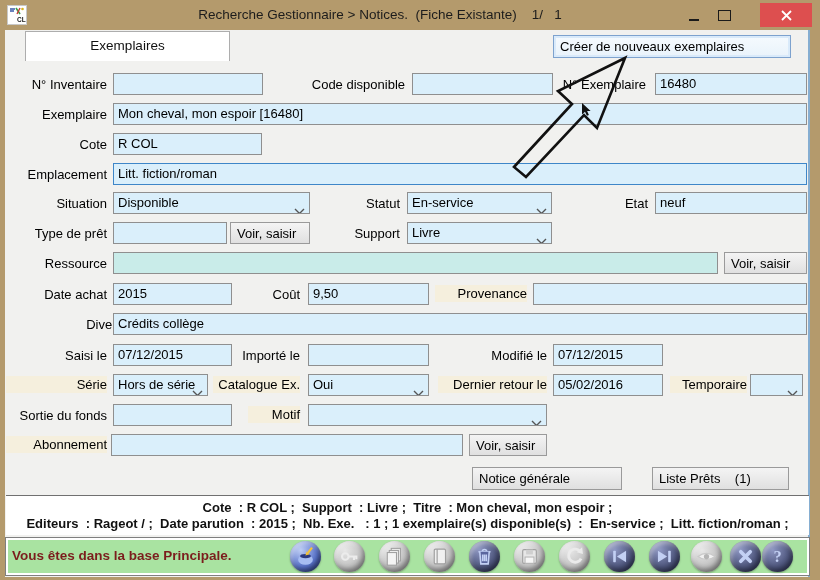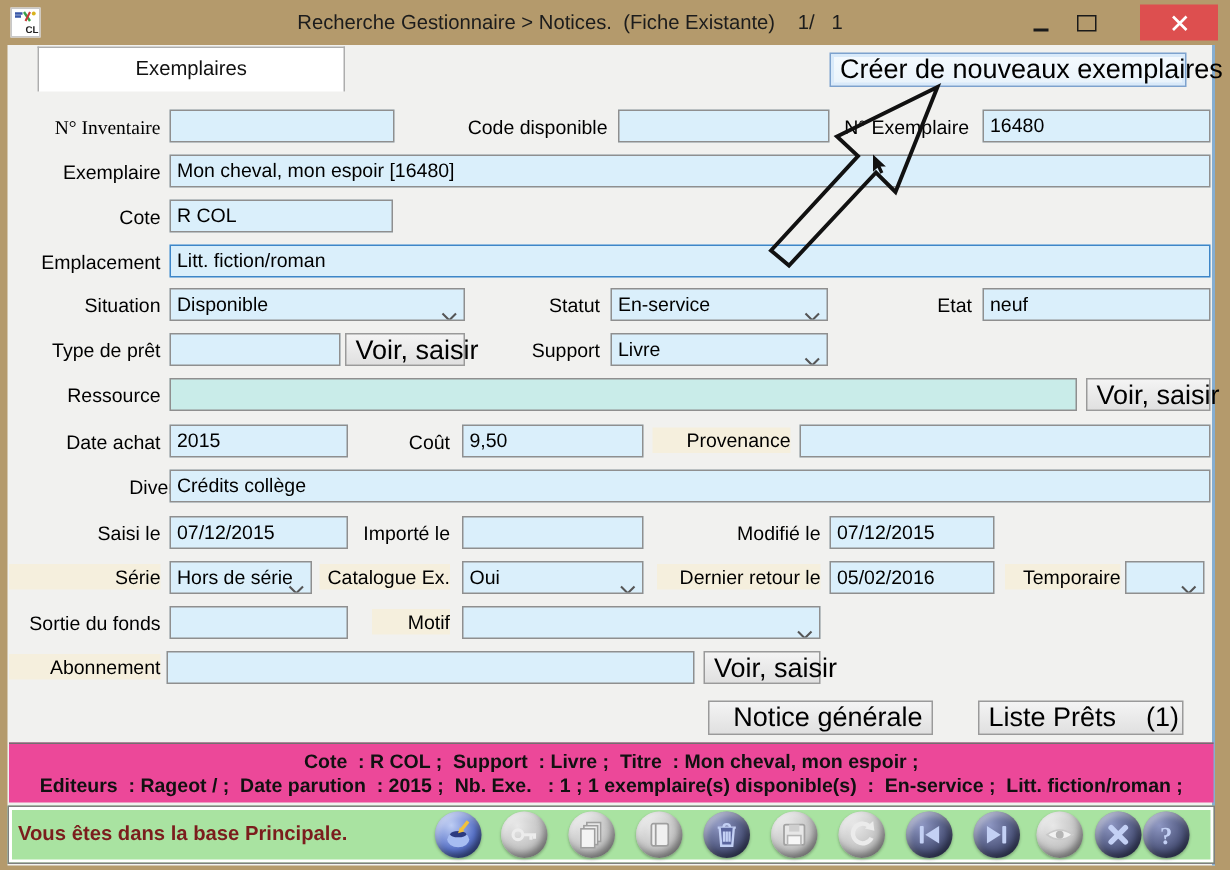--- a/index.html
+++ b/index.html
@@ -18,35 +18,35 @@
               display:flex;align-items:center;justify-content:center;}
   .minbar{width:10px;height:2px;background:#1a1a1a;margin-top:9px;}
   .maxbox{width:11px;height:9px;border:1.5px solid #1a1a1a;}
   
   .content-bg{position:absolute;left:5px;top:30px;width:805px;height:547px;background:#f1f1ef;
               border-right:2px solid #86aed1;box-sizing:border-box;}
   .tab{position:absolute;left:25px;top:31px;width:205px;height:30px;background:#fff;
        border:1px solid #adadad;border-bottom:none;box-sizing:border-box;text-align:center;
        font-size:13.5px;line-height:28px;color:#111;}
   .btn{position:absolute;height:22px;box-sizing:border-box;border:1px solid #9a9a9a;
-       background:linear-gradient(#f4f4f4,#e0e0e0);text-align:right;font-size:18px;
+       background:linear-gradient(#f4f4f4,#e0e0e0);text-align:left;font-size:13px;
        line-height:19px;color:#000;white-space:pre;}
   .create-btn{left:553px;top:35px;width:238px;height:23px;border:1px solid #7da2ce;
        box-shadow:inset 0 0 0 2px #d9eafa;background:linear-gradient(#f5fafe,#e9f3fb);}
   .lbl{position:absolute;font-size:13px;color:#000;text-align:right;height:17px;line-height:17px;
        white-space:pre;}
   .cream{background:#f5efdd;}
   .field{position:absolute;height:22px;box-sizing:border-box;background:#daeffb;
          border:1px solid #8f8f8f;font-size:13px;line-height:19px;padding:0 4px;color:#000;
          white-space:nowrap;overflow:hidden;}
   .teal{background:#c9ece9;}
   .blue-border{border-color:#3e86c8;}
   .select .chev{position:absolute;right:4px;top:8px;}
   
-  .summary{position:absolute;left:6px;top:495px;width:803px;height:40px;background:#ec4899;
+  .summary{position:absolute;left:6px;top:495px;width:803px;height:40px;background:#ffffff;
            border-top:1px solid #707070;box-sizing:border-box;text-align:center;}
   .sum{font-size:13px;font-weight:bold;color:#111;white-space:pre;line-height:15.5px;}
   .sum1{margin-top:4px;}
   
   .statusbar{position:absolute;left:5px;top:537px;width:805px;height:39px;background:#a9e3a1;
              border:1px solid #7f7f7f;box-sizing:border-box;box-shadow:inset 0 0 0 2px #ffffff;}
   .status-msg{position:absolute;left:12px;top:548px;font-size:13.5px;font-weight:bold;color:#7b1d1d;}
   .ic{position:absolute;top:541px;width:31px;height:31px;border-radius:50%;
       box-shadow:inset -2px -3px 5px rgba(0,0,0,.38),inset 2px 3px 4px rgba(255,255,255,.45),0 1px 2px rgba(0,0,0,.3);}
   .ic svg{position:absolute;left:5px;top:5px;width:21px;height:21px;}
@@ -82,21 +82,21 @@
         <path d="M2 2 L11 11 M11 2 L2 11" stroke="#fff" stroke-width="1.8"></path>
       </svg>
     </div>
   </div>
 
   <div class="content-bg"></div>
 
   <div class="tab">Exemplaires</div>
   <button class="btn create-btn">Créer de nouveaux exemplaires</button>
 
-  <div class="lbl" style="left:6px;top:76px;width:101px;font-family:Liberation Serif, serif;">N° Inventaire</div>
+  <div class="lbl" style="left:6px;top:76px;width:101px;">N° Inventaire</div>
   <div class="lbl" style="left:293px;top:76px;width:112px;">Code disponible</div>
   <div class="lbl" style="left:546px;top:76px;width:100px;">N° Exemplaire</div>
   <div class="lbl" style="left:6px;top:106px;width:101px;">Exemplaire</div>
   <div class="lbl" style="left:6px;top:136px;width:101px;">Cote</div>
   <div class="lbl" style="left:6px;top:166px;width:101px;">Emplacement</div>
   <div class="lbl" style="left:6px;top:195px;width:101px;text-align:right;">Situation</div>
   <div class="lbl" style="left:338px;top:195px;width:62px;">Statut</div>
   <div class="lbl" style="left:596px;top:195px;width:52px;">Etat</div>
   <div class="lbl" style="left:6px;top:225px;width:101px;">Type de prêt</div>
   <div class="lbl" style="left:333px;top:225px;width:67px;">Support</div>

